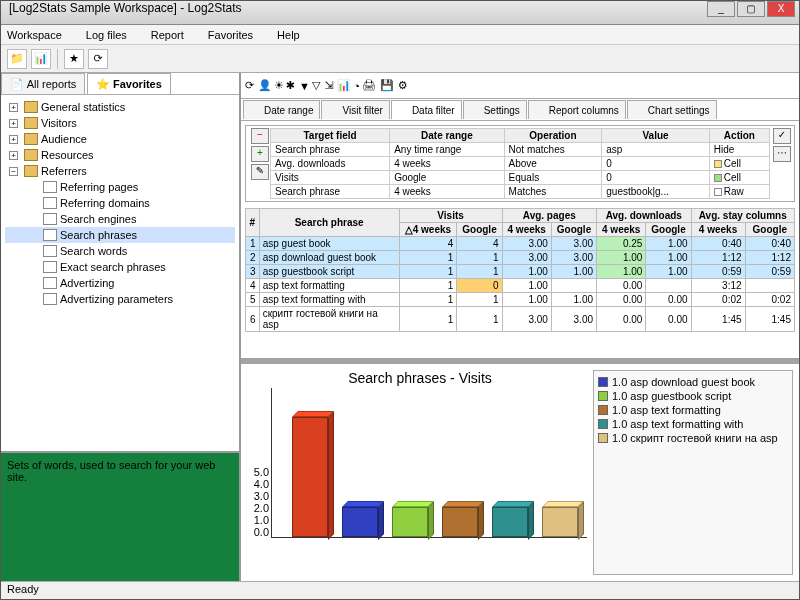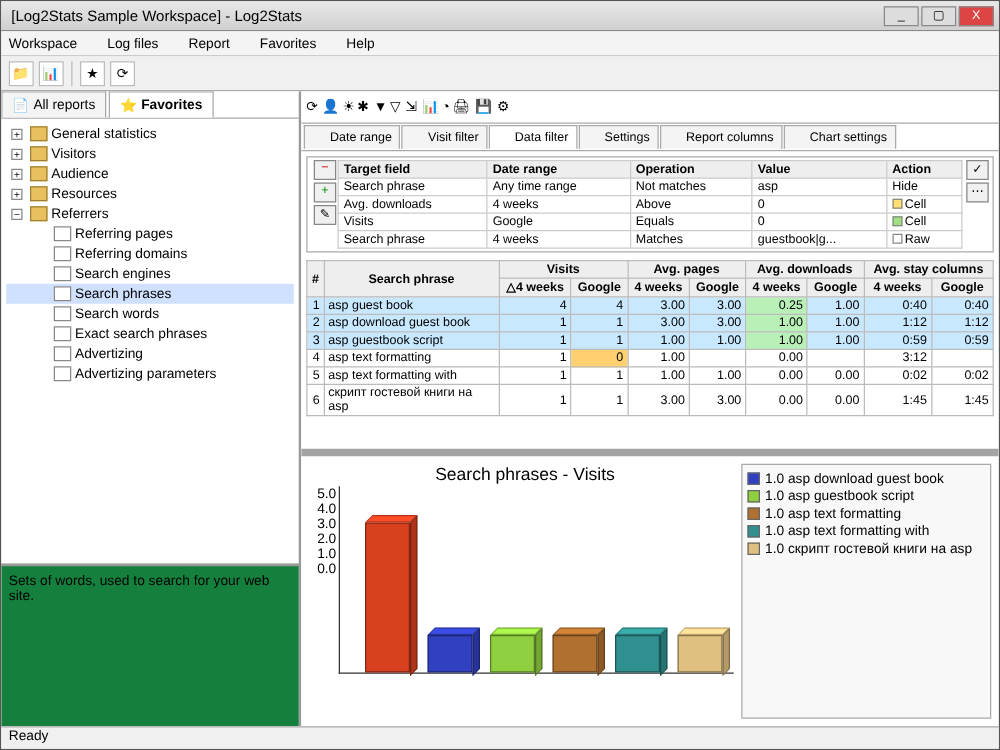--- a/index.html
+++ b/index.html
@@ -1,18 +1,18 @@
 <!DOCTYPE html>
 <html><head>
 <meta charset="utf-8">
 <style>
 * { box-sizing: border-box; margin: 0; padding: 0; font-family: Tahoma, sans-serif; font-size: 11px; }
 body { background: #000; width: 800px; height: 600px; overflow: hidden; }
 .window { width: 800px; height: 600px; background: #f0f0f0; display: flex; flex-direction: column; border: 1px solid #555; }
-.titlebar { height: 24px; background: linear-gradient(#e8e8e8,#d0d0d0); display: flex; align-items: center; padding: 0 4px; border-bottom: 1px solid #888; }
+.titlebar { height: 24px; background: linear-gradient(#e8e8e8,#d0d0d0); display: flex; padding: 0 4px; border-bottom: 1px solid #888; }
 .titlebar .title { flex: 1; font-size: 12px; padding-left: 4px; }
 .titlebar .btns { display: flex; gap: 2px; }
 .titlebar .btn { width: 28px; height: 16px; border: 1px solid #888; background: #ddd; text-align: center; line-height: 14px; cursor: pointer; font-size: 10px; }
 .titlebar .btn.close { background: #d44; color: #fff; }
 .menubar { height: 20px; display: flex; align-items: center; padding: 0 6px; gap: 24px; background: #f4f4f4; border-bottom: 1px solid #ccc; }
 .menubar span { cursor: pointer; }
 .toolbar { height: 28px; display: flex; align-items: center; padding: 2px 6px; gap: 4px; background: #f0f0f0; border-bottom: 1px solid #aaa; }
 .toolbar .tb { width: 20px; height: 20px; border: 1px solid #bbb; background: #fff; display: flex; align-items: center; justify-content: center; cursor: pointer; font-size: 11px; }
 .toolbar .sep { width: 1px; height: 20px; background: #bbb; margin: 0 2px; }
 .main { flex: 1; display: flex; overflow: hidden; }
@@ -31,37 +31,37 @@
 .status { height: 18px; border-top: 1px solid #aaa; padding: 1px 6px; background: #f0f0f0; }
 .right { flex: 1; display: flex; flex-direction: column; background: #fff; overflow: hidden; }
 .right .toolbar2 { height: 26px; display: flex; align-items: center; padding: 2px 4px; gap: 2px; border-bottom: 1px solid #aaa; }
 .right .subtabs { height: 22px; display: flex; align-items: center; border-bottom: 1px solid #aaa; padding-left: 2px; }
 .subtab { padding: 3px 6px; border: 1px solid #aaa; border-bottom: none; background: #f4f4f4; margin-right: 1px; cursor: pointer; display: flex; align-items: center; gap: 2px; font-size: 10px; }
 .subtab.active { background: #fff; }
 .subtab .si { width: 12px; height: 12px; display: inline-block; }
 .filterbox { border: 1px solid #aaa; margin: 4px; padding: 2px; display: flex; }
 .filtertbl { flex: 1; border-collapse: collapse; }
 .filtertbl th, .filtertbl td { border: 1px solid #ccc; padding: 1px 4px; font-size: 10px; text-align: left; background: #fff; }
-.filtertbl th { background: #eee; text-align: left; font-weight: bold; }
+.filtertbl th { background: #eee; text-align: center; font-weight: bold; }
 .filterside { width: 22px; display: flex; flex-direction: column; gap: 2px; padding-left: 3px; }
 .filterside div { width: 18px; height: 16px; border: 1px solid #888; background: #f0f0f0; cursor: pointer; font-size: 10px; text-align: center; }
 .cellchip { display: inline-block; width: 8px; height: 8px; margin-right: 2px; vertical-align: middle; }
 .datagrid { margin: 2px 4px; border-collapse: collapse; width: calc(100% - 8px); }
 .datagrid th, .datagrid td { border: 1px solid #bbb; padding: 1px 3px; font-size: 10px; }
 .datagrid th { background: #eee; font-weight: bold; text-align: center; }
 .datagrid .grp { background: #eee; }
 .datagrid td.num { text-align: right; }
 .datagrid tr.hl td { background: #c8e8ff; }
 .datagrid tr.hl td.g { background: #b8f0b8; }
 .datagrid td.y { background: #ffd070; }
 .chartarea { flex: 1; border-top: 6px solid #a3a3a3; margin-top: 24px; display: flex; padding: 6px; }
 .chart { flex: 1; position: relative; }
 .chart-title { text-align: center; font-size: 14px; margin-bottom: 2px; }
 .chart-canvas { position: relative; height: 150px; border-left: 1px solid #333; border-bottom: 1px solid #333; margin-left: 24px; margin-right: 6px; display: flex; align-items: flex-end; gap: 14px; padding-left: 20px; }
-.ylabels { position: absolute; left: 0; top: 18px; height: 150px; width: 22px; display: flex; flex-direction: column; justify-content: flex-start; text-align: right; font-size: 9px; }
+.ylabels { position: absolute; left: 0; top: 18px; height: 150px; width: 22px; display: flex; flex-direction: column; justify-content: flex-end; text-align: right; font-size: 9px; }
 .bar3d { width: 36px; position: relative; }
 .bar3d .front { width: 100%; height: 100%; border: 1px solid rgba(0,0,0,0.4); }
 .bar3d .top { position: absolute; top: -6px; left: 3px; width: 100%; height: 6px; transform: skewX(-45deg); border: 1px solid rgba(0,0,0,0.3); }
 .bar3d .side { position: absolute; top: -3px; right: -6px; width: 6px; height: calc(100% + 3px); transform: skewY(-45deg); border: 1px solid rgba(0,0,0,0.3); }
 .legend { width: 200px; border: 1px solid #aaa; background: #f8f8f8; padding: 4px; font-size: 10px; }
 .legend div { display: flex; align-items: center; gap: 4px; padding: 1px 0; }
 .legend .sw { width: 10px; height: 10px; border: 1px solid #666; }
 </style>
 </head>
 <body>

